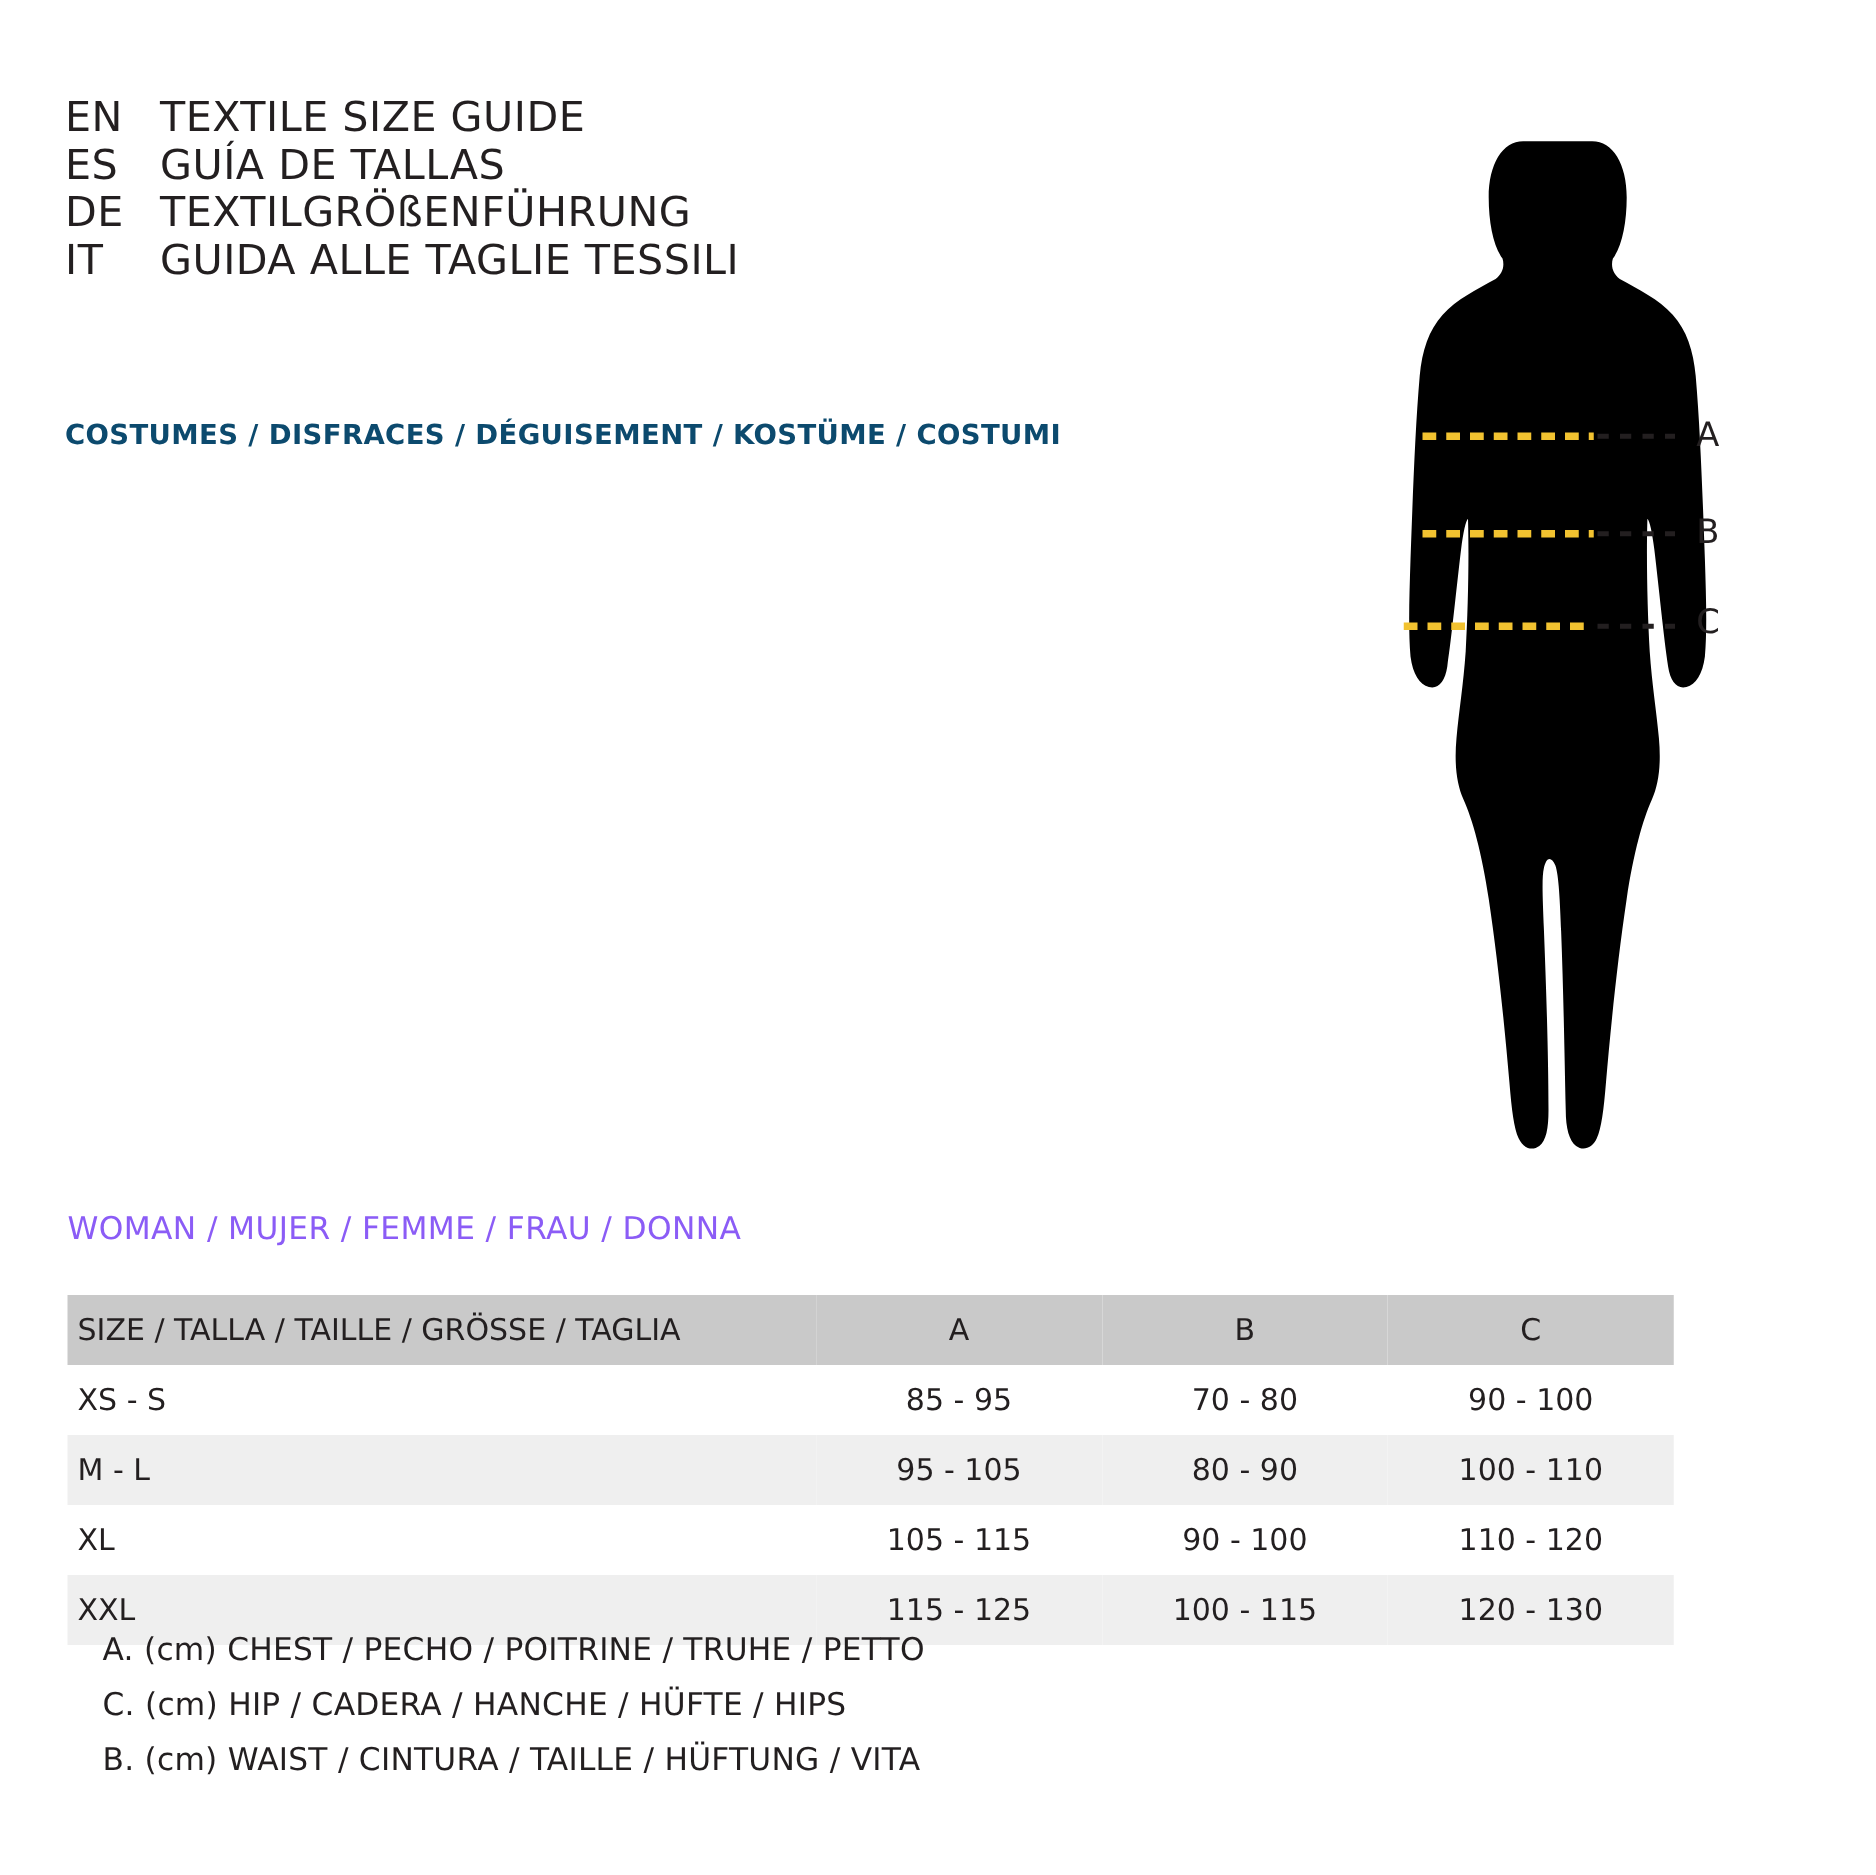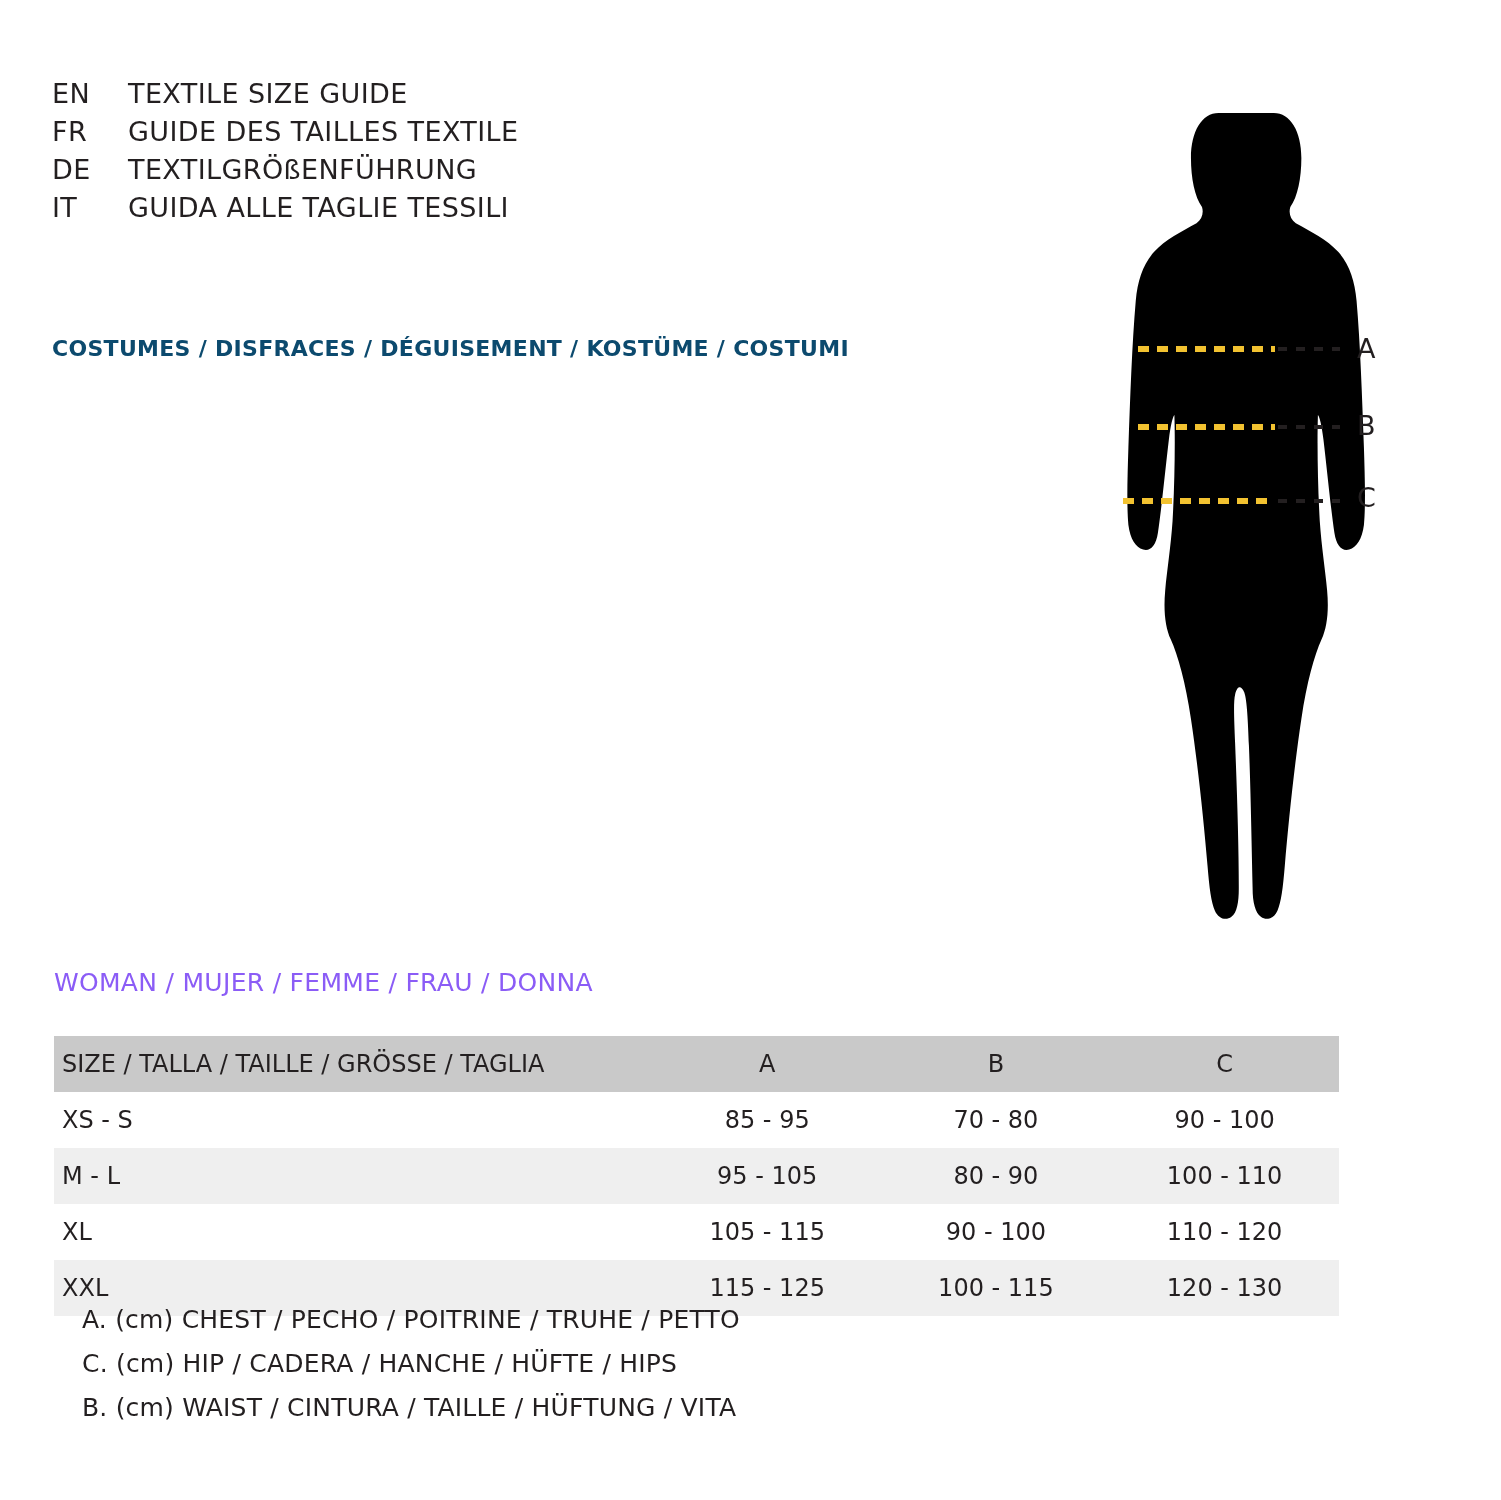--- a/index.html
+++ b/index.html
@@ -18,23 +18,23 @@
 
   
   .lang-block {
     position: absolute;
     left: 52px;
     top: 74px;
     width: 980px;
   }
   .lang-row {
     display: flex;
-    align-items: center;
+    align-items: flex-start;
     height: 38px;
-    font-size: 27px;
+    font-size: 33px;
     letter-spacing: 0.4px;
     color: #231f20;
   }
   .lang-code {
     width: 76px;
     flex: 0 0 76px;
   }
   .lang-text {
     flex: 1 1 auto;
   }
@@ -137,22 +137,22 @@
 </style>
 </head>
 <body>
 
 <div class="lang-block">
   <div class="lang-row">
     <span class="lang-code">EN</span>
     <span class="lang-text">TEXTILE SIZE GUIDE</span>
   </div>
   <div class="lang-row">
-    <span class="lang-code">FR</span>
-    <span class="lang-text">GUIDE DES TAILLES TEXTILE</span>
+    <span class="lang-code">ES</span>
+    <span class="lang-text">GUÍA DE TALLAS</span>
   </div>
   <div class="lang-row">
     <span class="lang-code">DE</span>
     <span class="lang-text">TEXTILGRÖßENFÜHRUNG</span>
   </div>
   <div class="lang-row">
     <span class="lang-code">IT</span>
     <span class="lang-text">GUIDA ALLE TAGLIE TESSILI</span>
   </div>
 </div>

